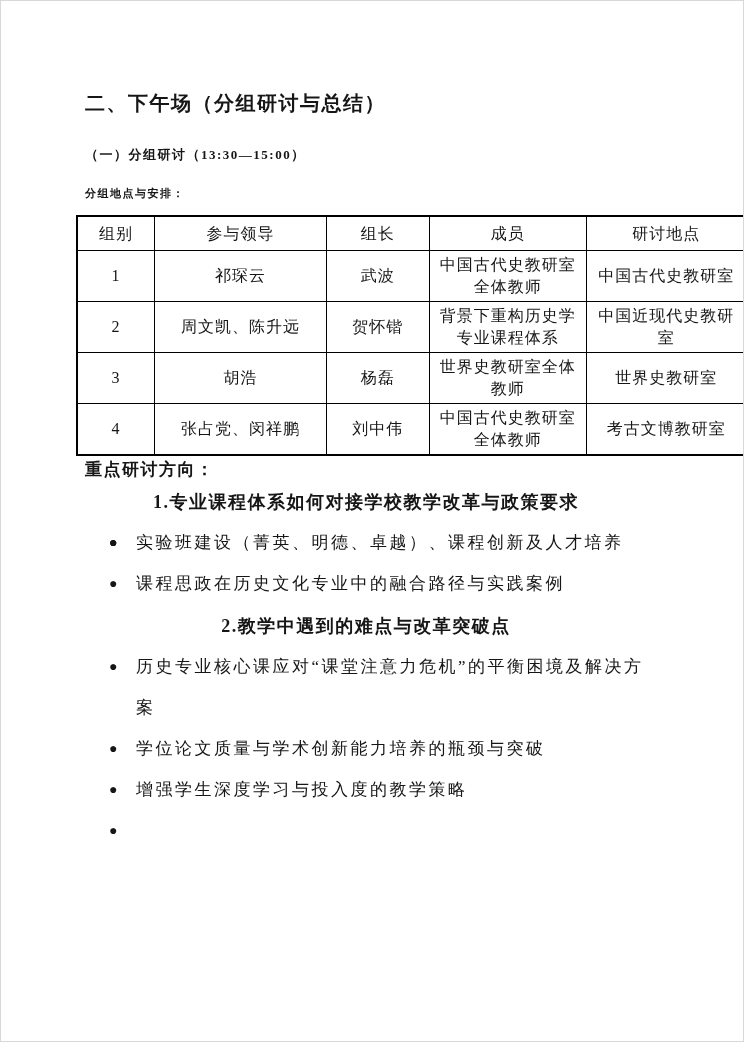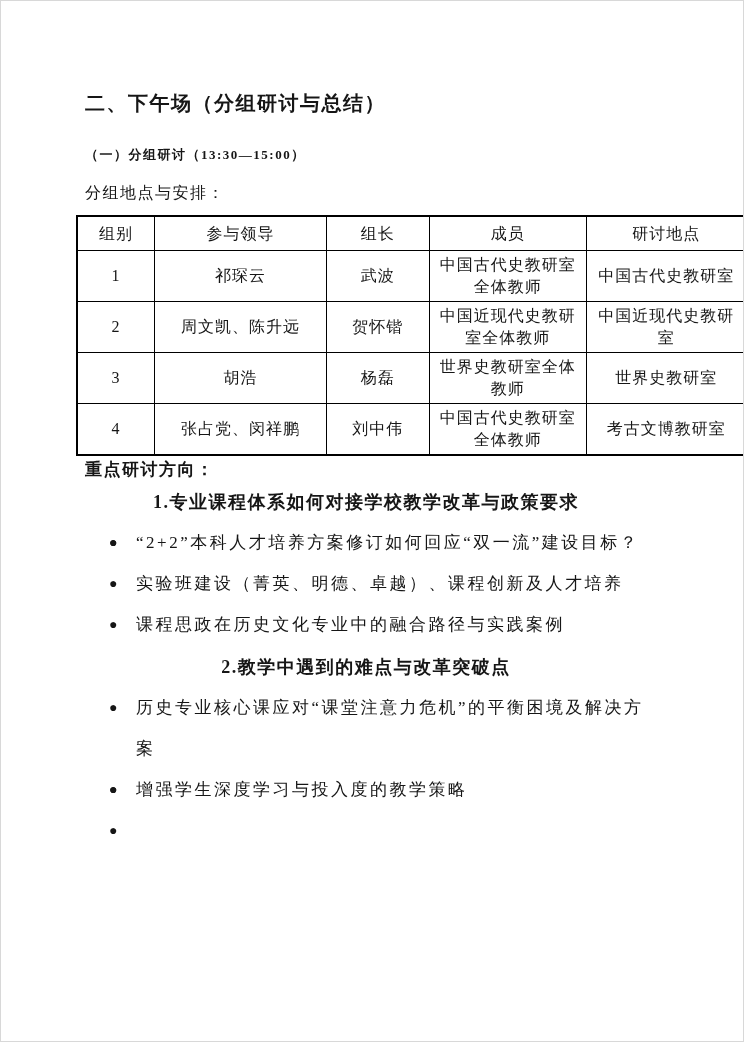--- a/index.html
+++ b/index.html
@@ -25,22 +25,22 @@
     margin: 0 0 12px 0;
   }
   .subsection-title {
     font-size: 13px;
     font-weight: 700;
     letter-spacing: 1.5px;
     line-height: 24px;
     margin: 28px 0 0 0;
   }
   .table-label {
-    font-size: 16px;
-    font-weight: 400;
+    font-size: 11px;
+    font-weight: 700;
     letter-spacing: 1.5px;
     line-height: 20px;
     margin: 16px 0 0 0;
   }
   table.group-table {
     border-collapse: collapse;
     table-layout: fixed;
     width: 672px;
     margin: 12px 0 0 -9px;
     border: 2px solid #000;
@@ -133,21 +133,21 @@
           <td>1</td>
           <td>祁琛云</td>
           <td>武波</td>
           <td>中国古代史教研室全体教师</td>
           <td>中国古代史教研室</td>
         </tr>
         <tr>
           <td>2</td>
           <td>周文凯、陈升远</td>
           <td>贺怀锴</td>
-          <td>中国近现代史教研室全体教师</td>
+          <td>背景下重构历史学专业课程体系</td>
           <td>中国近现代史教研室</td>
         </tr>
         <tr>
           <td>3</td>
           <td>胡浩</td>
           <td>杨磊</td>
           <td>世界史教研室全体教师</td>
           <td>世界史教研室</td>
         </tr>
         <tr>
@@ -159,26 +159,26 @@
         </tr>
       </tbody>
   </table>
 
   <div class="focus-label">重点研讨方向：</div>
 
   <div>
       <div class="topic-heading">1.专业课程体系如何对接学校教学改革与政策要求</div>
       <ul class="bullets">
         <li><span class="dot">●</span></li>
-        <li><span class="dot">●</span><span>“2+2”本科人才培养方案修订如何回应“双一流”建设目标？</span></li>
+        <li><span class="dot">●</span></li>
         <li><span class="dot">●</span><span>实验班建设（菁英、明德、卓越）、课程创新及人才培养</span></li>
         <li><span class="dot">●</span><span>课程思政在历史文化专业中的融合路径与实践案例</span></li>
       </ul>
       <div class="topic-heading">2.教学中遇到的难点与改革突破点</div>
       <ul class="bullets">
         <li><span class="dot">●</span><span>历史专业核心课应对“课堂注意力危机”的平衡困境及解决方案</span></li>
-        <li><span class="dot">●</span></li>
+        <li><span class="dot">●</span><span>学位论文质量与学术创新能力培养的瓶颈与突破</span></li>
         <li><span class="dot">●</span><span>增强学生深度学习与投入度的教学策略</span></li>
         <li><span class="dot">●</span></li>
       </ul>
     </div>
 
 </div>
 
 </body></html>

